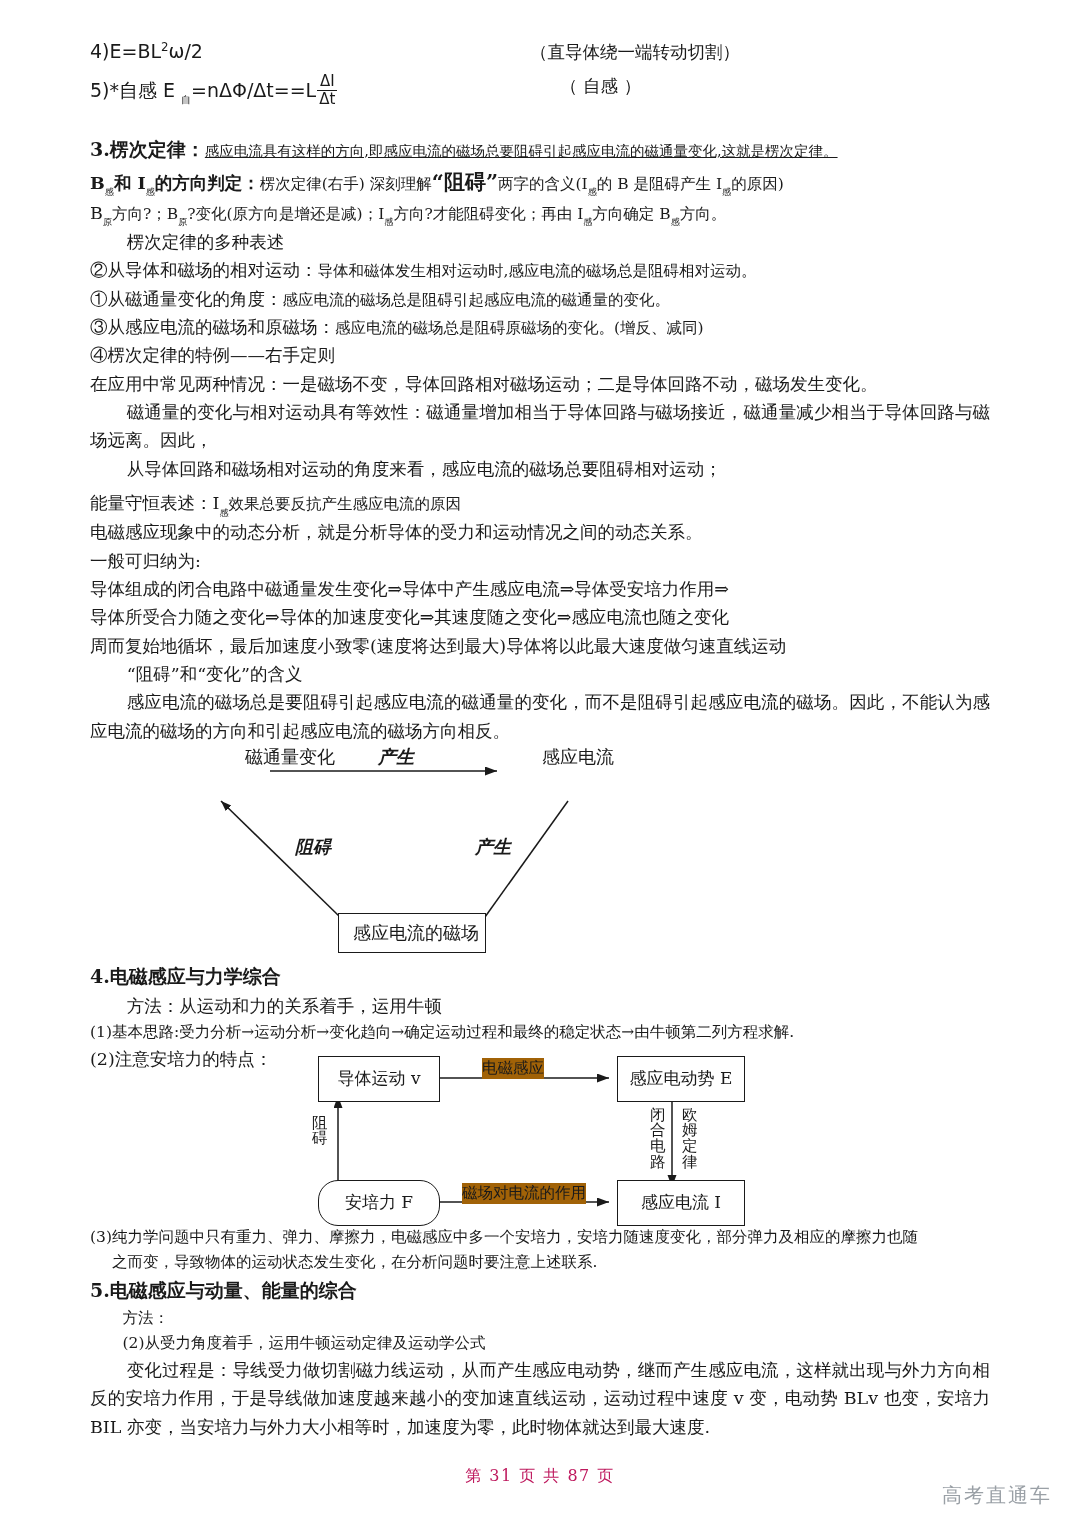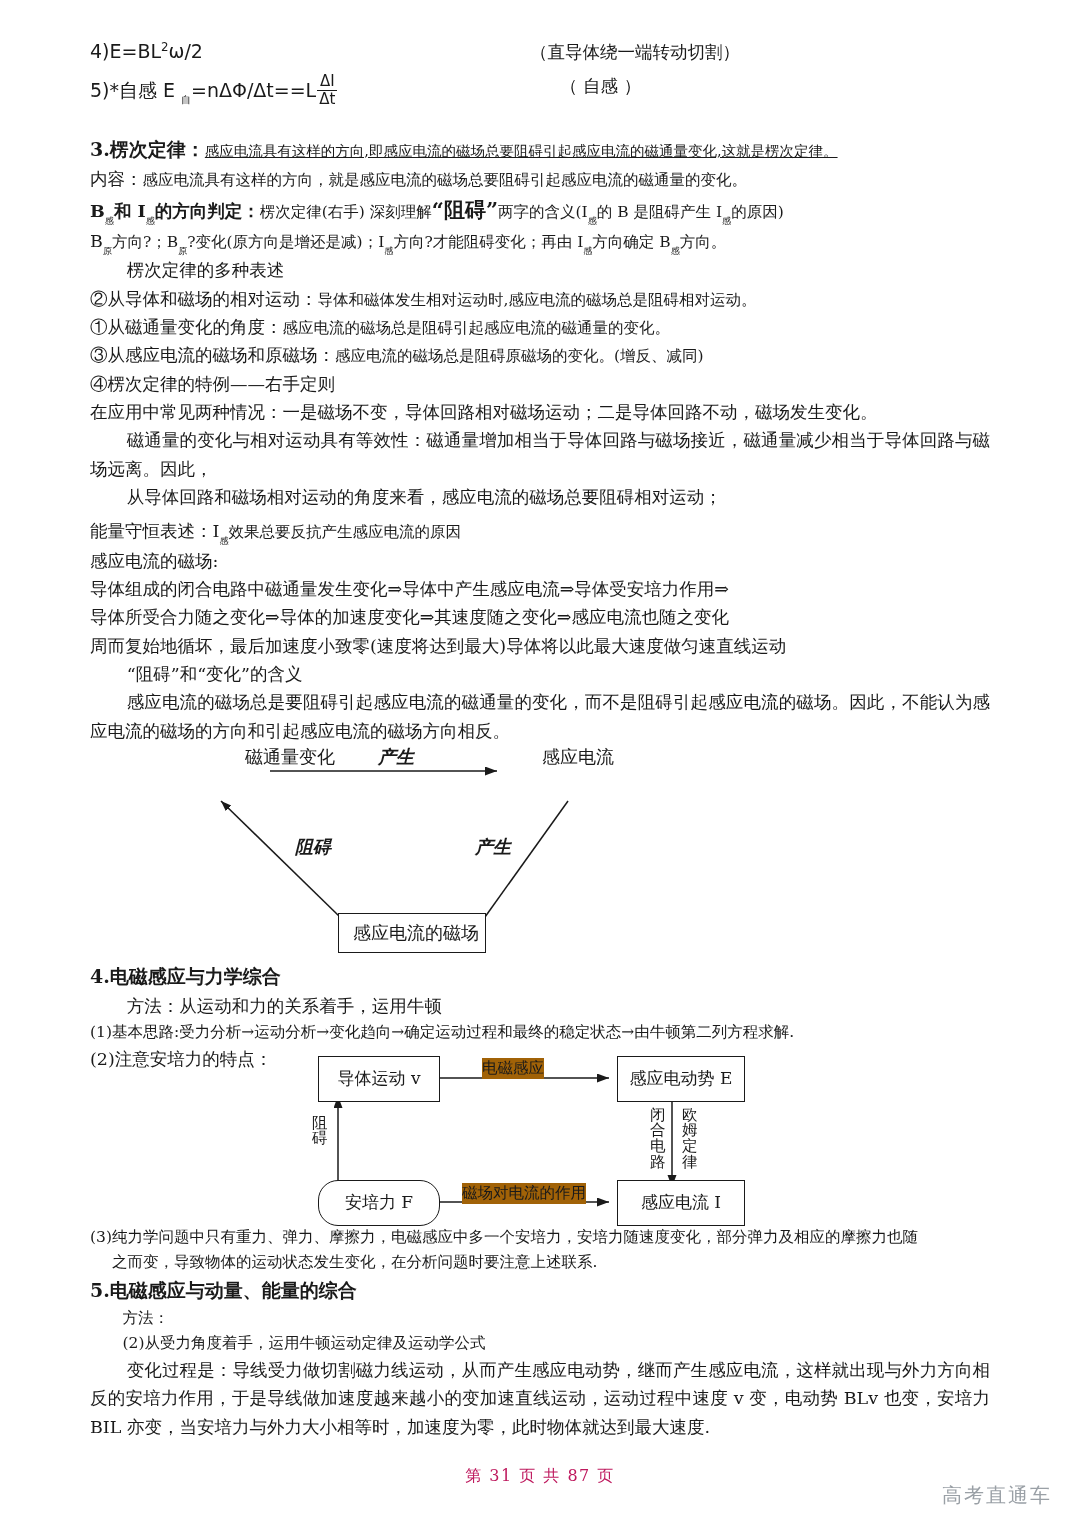--- a/index.html
+++ b/index.html
@@ -163,23 +163,20 @@
 
     <div class="formula-row sans" style="height:56px">
       <span class="left"><span>5)*自感 E</span> <span class="sub">自</span><span>=nΔΦ/Δt==L</span><span class="frac"><span class="num">ΔI</span><span class="den">Δt</span></span></span>
       <span class="right" style="left:470px">（ 自感 ）</span>
     </div>
 
     <div class="line" style="margin-top:4px">
       <span class="bold" style="font-size:19px">3.楞次定律：</span><span class="ul xsmall">感应电流具有这样的方向,即感应电流的磁场总要阻碍引起感应电流的磁通量变化,这就是楞次定律。</span>
     </div>
 
-    <div class="line">
-      <span>内容：</span><span class="small">感应电流具有这样的方向，就是感应电流的磁场总要阻碍引起感应电流的磁通量的变化。</span>
-    </div>
 
     <div class="line">
       <span class="bold">B</span><span class="sub">感</span><span class="bold">和 I</span><span class="sub">感</span><span class="bold">的方向判定：</span><span class="small">楞次定律(右手) 深刻理解</span><span class="bold" style="font-size:21px">“阻碍”</span><span class="small">两字的含义(I</span><span class="sub">感</span><span class="small">的 B 是阻碍产生 I</span><span class="sub">感</span><span class="small">的原因)</span>
     </div>
 
     <div class="line">
       <span>B</span><span class="sub">原</span><span class="small">方向?；B</span><span class="sub">原</span><span class="small">?变化(原方向是增还是减)；I</span><span class="sub">感</span><span class="small">方向?才能阻碍变化；再由 I</span><span class="sub">感</span><span class="small">方向确定 B</span><span class="sub">感</span><span class="small">方向。</span>
     </div>
 
     <div class="line indent1">楞次定律的多种表述</div>
@@ -197,21 +194,22 @@
       <span>④楞次定律的特例——右手定则</span>
     </div>
 
     <div class="wrapline">在应用中常见两种情况：一是磁场不变，导体回路相对磁场运动；二是导体回路不动，磁场发生变化。</div>
     <div class="wrapline indent1" style="text-align:justify">磁通量的变化与相对运动具有等效性：磁通量增加相当于导体回路与磁场接近，磁通量减少相当于导体回路与磁场远离。因此，</div>
     <div class="wrapline indent1">从导体回路和磁场相对运动的角度来看，感应电流的磁场总要阻碍相对运动；</div>
 
     <div class="line" style="margin-top:6px">
       <span>能量守恒表述：I</span><span class="sub">感</span><span class="small">效果总要反抗产生感应电流的原因</span>
     </div>
-    <div class="line">感应电流的磁场:</div>
+    <div class="line">电磁感应现象中的动态分析，就是分析导体的受力和运动情况之间的动态关系。</div>
+    <div class="line">一般可归纳为:</div>
     <div class="line">导体组成的闭合电路中磁通量发生变化⇒导体中产生感应电流⇒导体受安培力作用⇒</div>
     <div class="line">导体所受合力随之变化⇒导体的加速度变化⇒其速度随之变化⇒感应电流也随之变化</div>
     <div class="line">周而复始地循坏，最后加速度小致零(速度将达到最大)导体将以此最大速度做匀速直线运动</div>
     <div class="line indent1">“阻碍”和“变化”的含义</div>
     <div class="wrapline indent1" style="text-align:justify">感应电流的磁场总是要阻碍引起感应电流的磁通量的变化，而不是阻碍引起感应电流的磁场。因此，不能认为感应电流的磁场的方向和引起感应电流的磁场方向相反。</div>
 
     <div class="vdiagram">
       <svg width="900" height="210">
         <defs>
           <marker id="ah" markerWidth="9" markerHeight="9" refX="8" refY="3" orient="auto">

